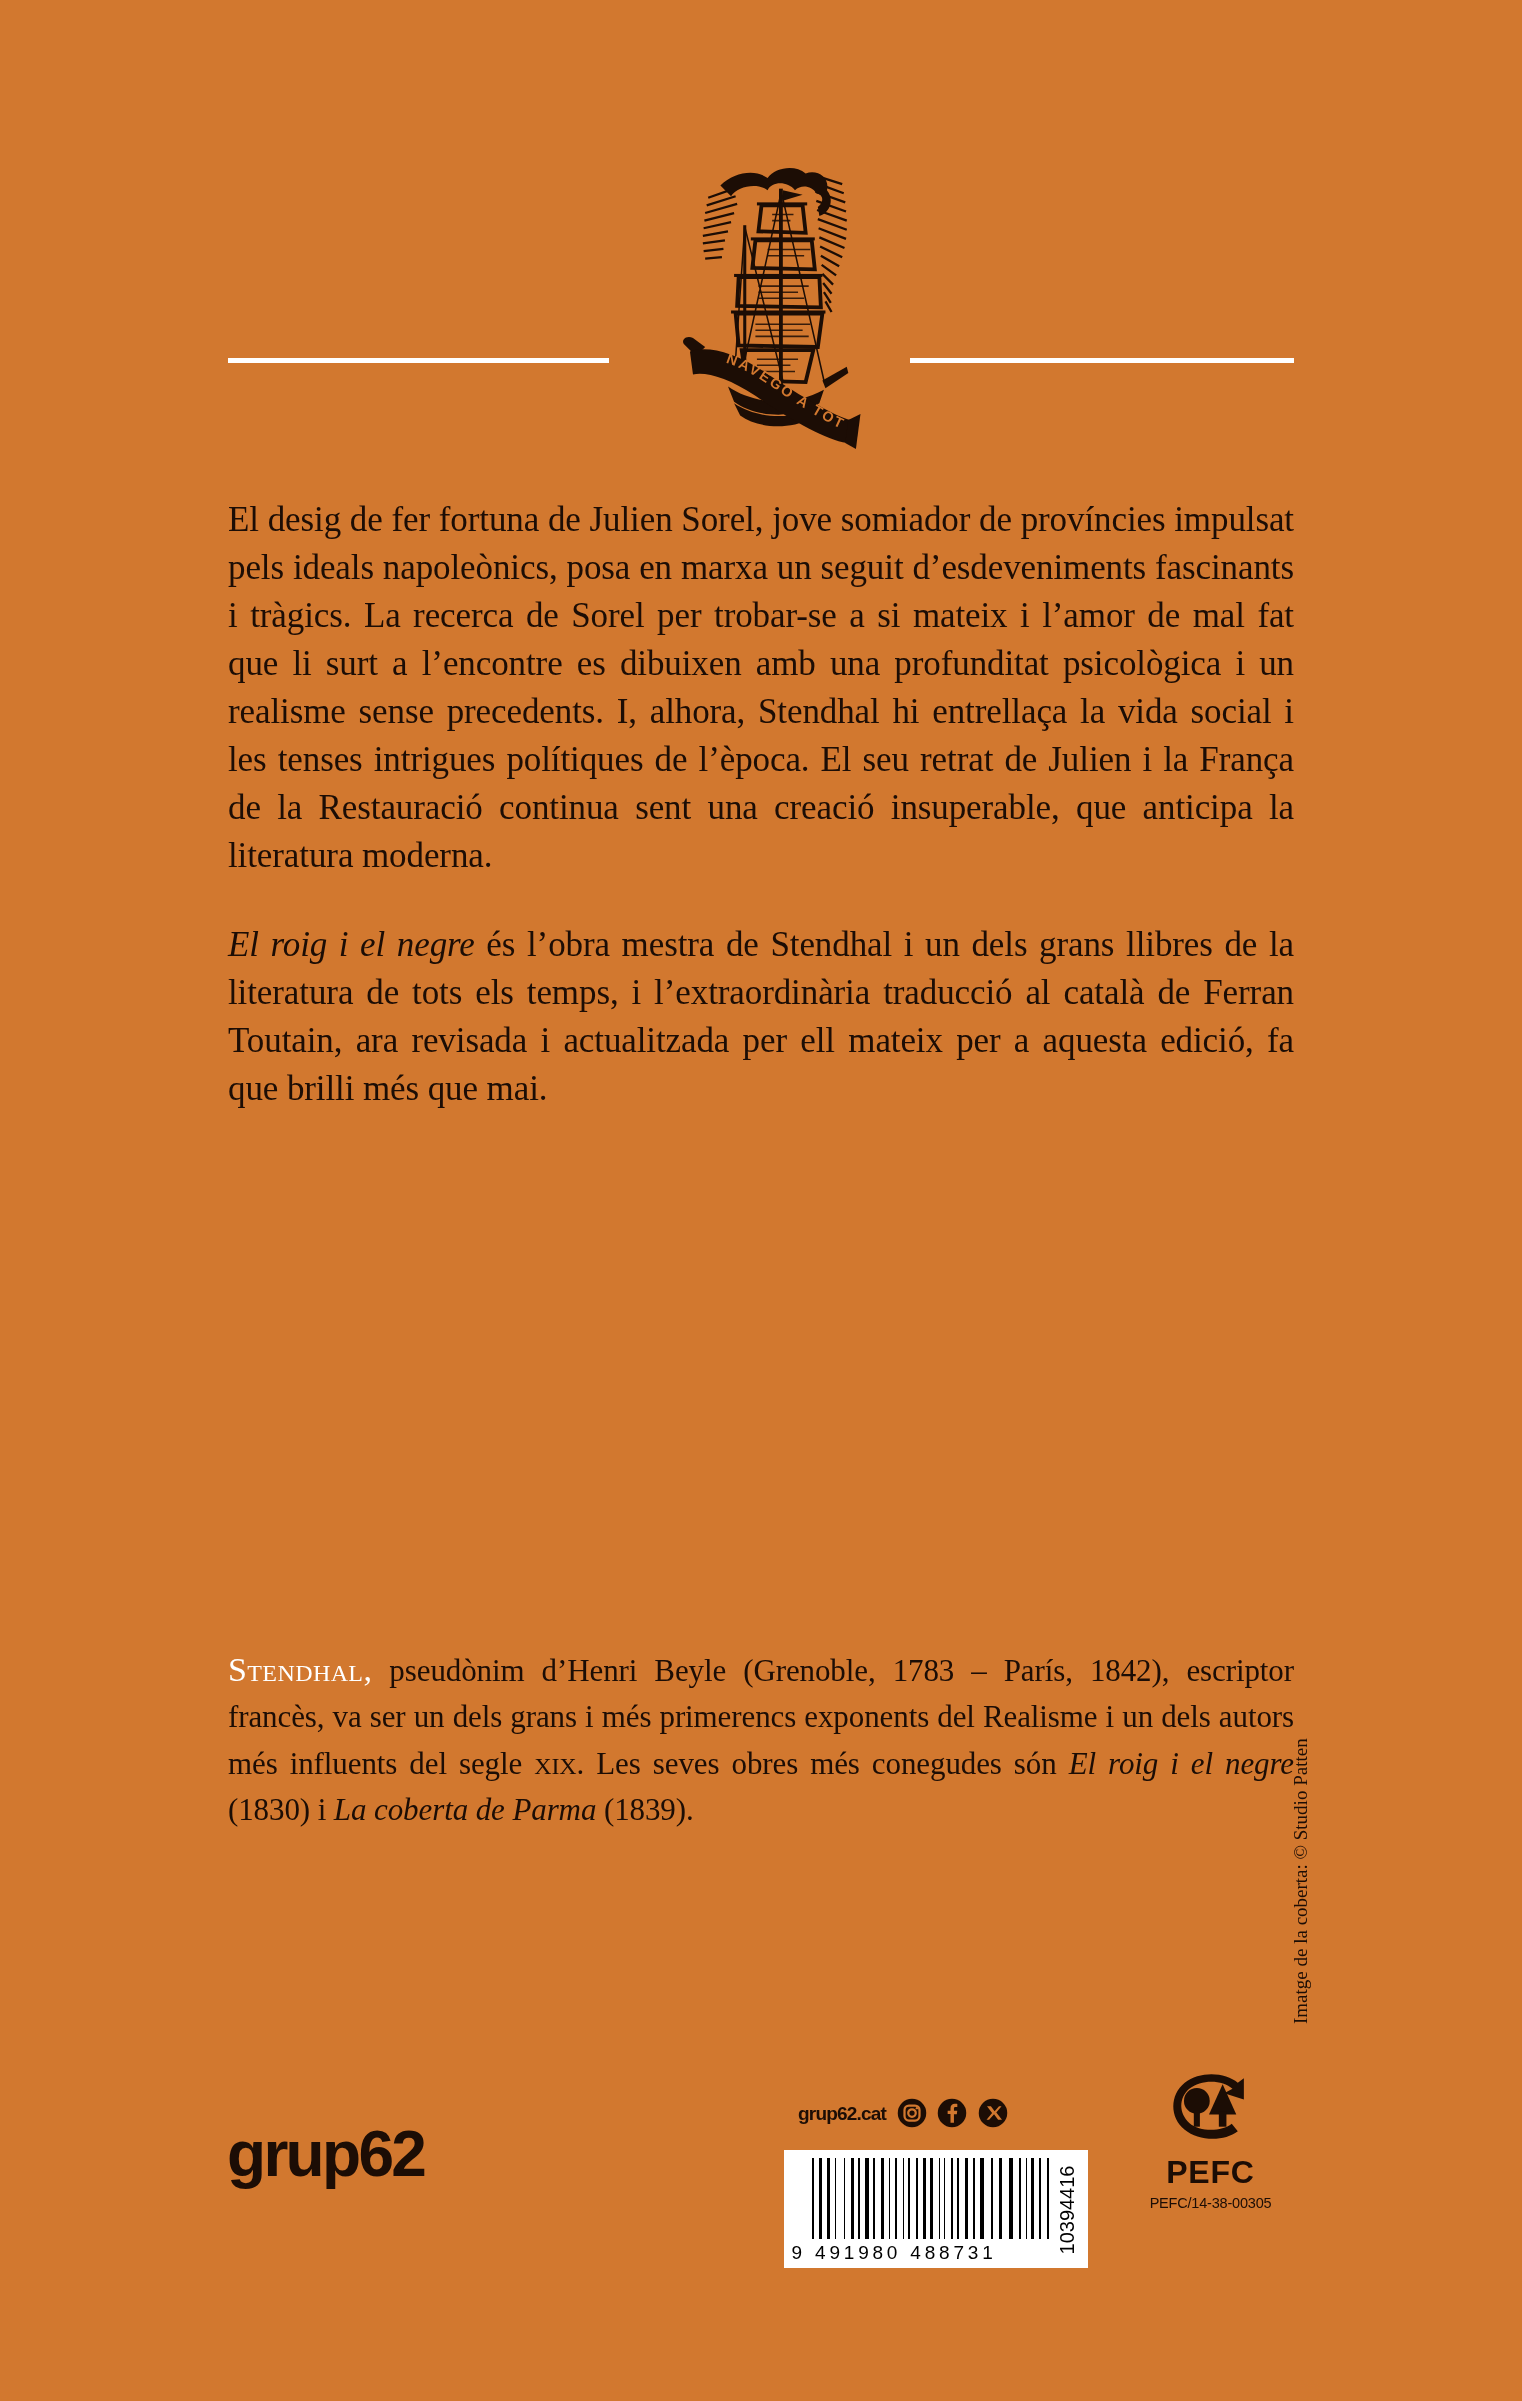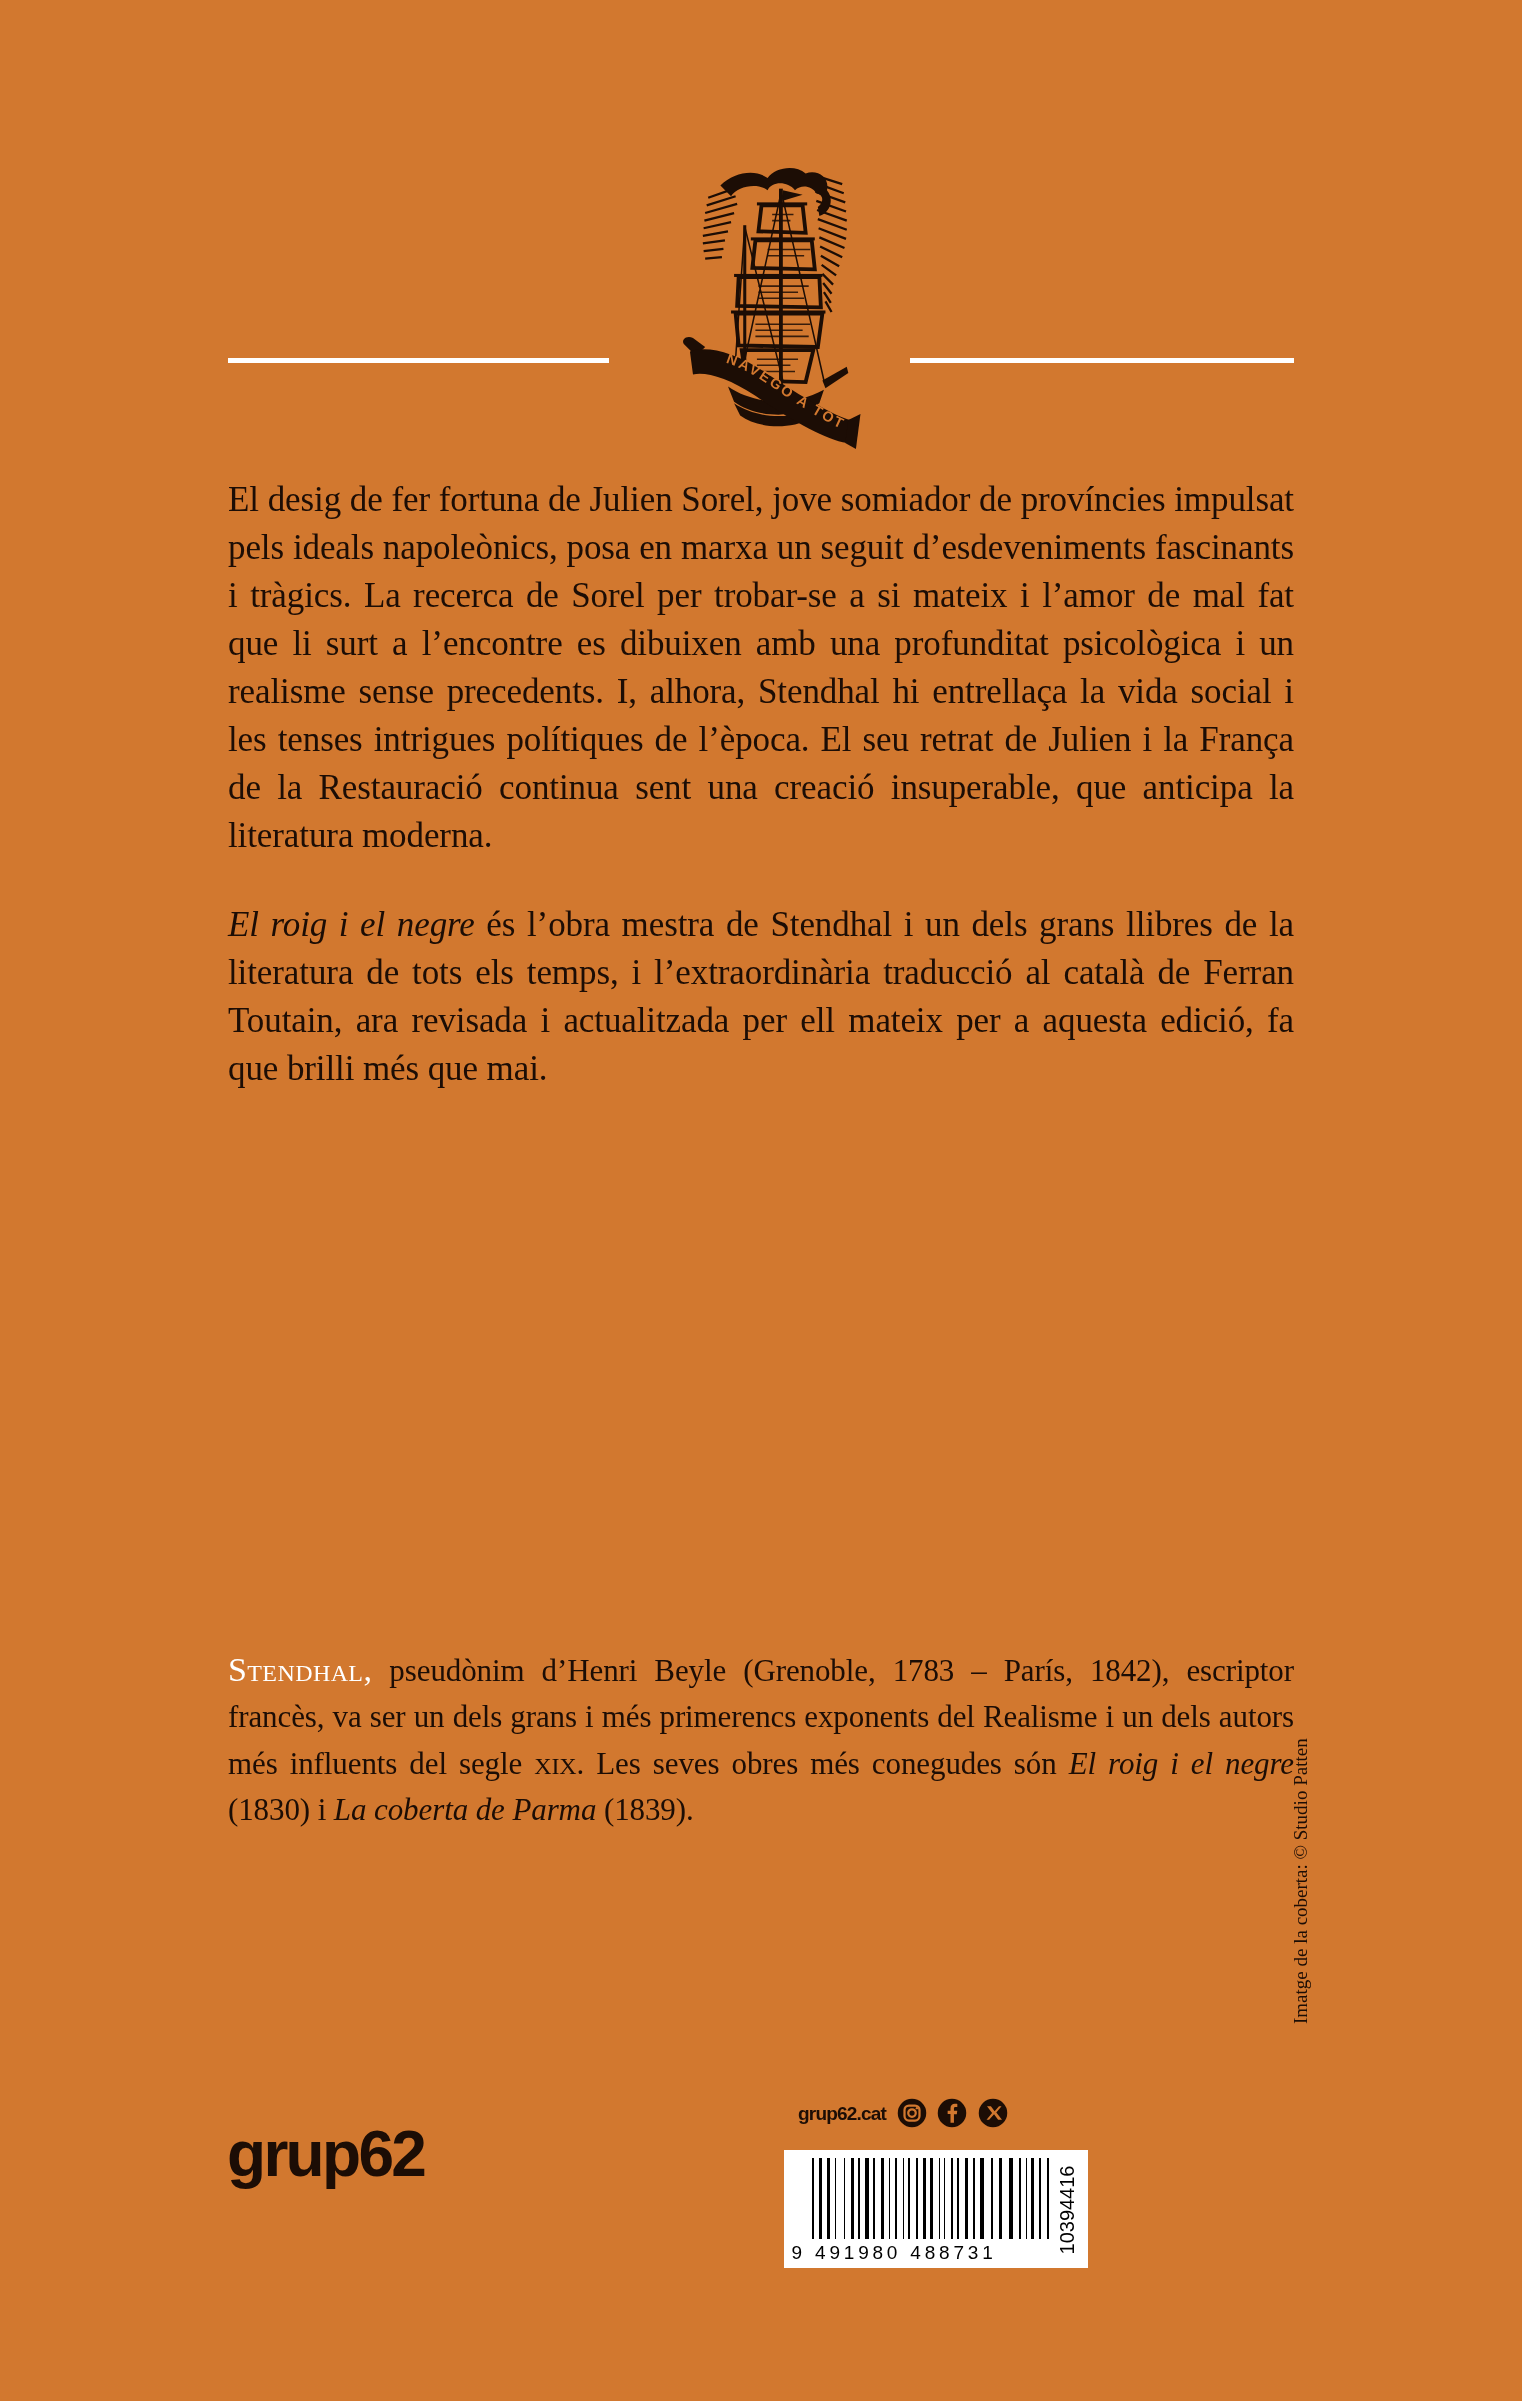--- a/index.html
+++ b/index.html
@@ -38,21 +38,21 @@
     top: 0px;
     width: 201px;
     height: 320px;
   }
   .ship-logo svg { display: block; width: 100%; height: 100%; }
 
   
   .text-column {
     position: absolute;
     left: 228px;
-    top: 476px;
+    top: 496px;
     width: 1066px;
   }
 
   .blurb {
     color: #1c0d05;
     font-size: 35px;
     line-height: 48px;
     text-align: justify;
     letter-spacing: -0.1px;
     margin: 0 0 41px 0;
@@ -386,16 +386,31 @@
           <span class="bar" style="width:3px;height:100%;background:transparent"></span>
           <span class="bar" style="width:3px;height:100%;background:#000"></span>
         </div>
       <div class="isbn-digits">9 491980 488731</div>
     </div>
     <div class="barcode-side">
       <span class="side-code">10394416</span>
     </div>
   </div>
 
+  <div class="pefc-block">
+    <span class="pefc-mark">
+      <svg viewBox="0 0 120 120" xmlns="http://www.w3.org/2000/svg">
+        <path d="M96 26 C 80 12, 46 10, 26 26 C 6 42, 6 72, 26 88 C 44 103, 78 104, 96 90
+                 L 88 80 C 74 91, 46 91, 32 79 C 18 66, 18 46, 32 34 C 48 21, 76 22, 89 34
+                 L 78 40 L 104 48 L 104 20 Z" fill="#1c0d05"></path>
+        <circle cx="42" cy="50" r="17" fill="#1c0d05"></circle>
+        <rect x="38" y="62" width="8" height="22" fill="#1c0d05"></rect>
+        <path d="M76 28 L 94 68 L 58 68 Z" fill="#1c0d05"></path>
+        <rect x="71" y="64" width="10" height="20" fill="#1c0d05"></rect>
+      </svg>
+    </span>
+    <div class="pefc-word">PEFC</div>
+    <div class="pefc-code">PEFC/14-38-00305</div>
+  </div>
 
   <div class="cover-credit">Imatge de la coberta: © Studio Patten</div>
 </div>
 
 
 </body></html>

